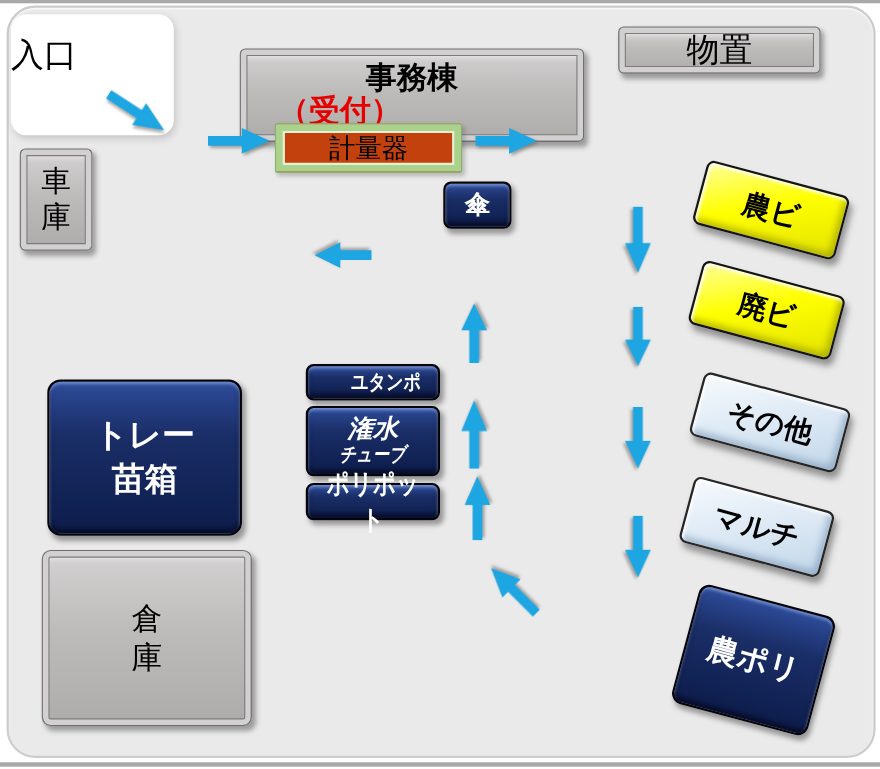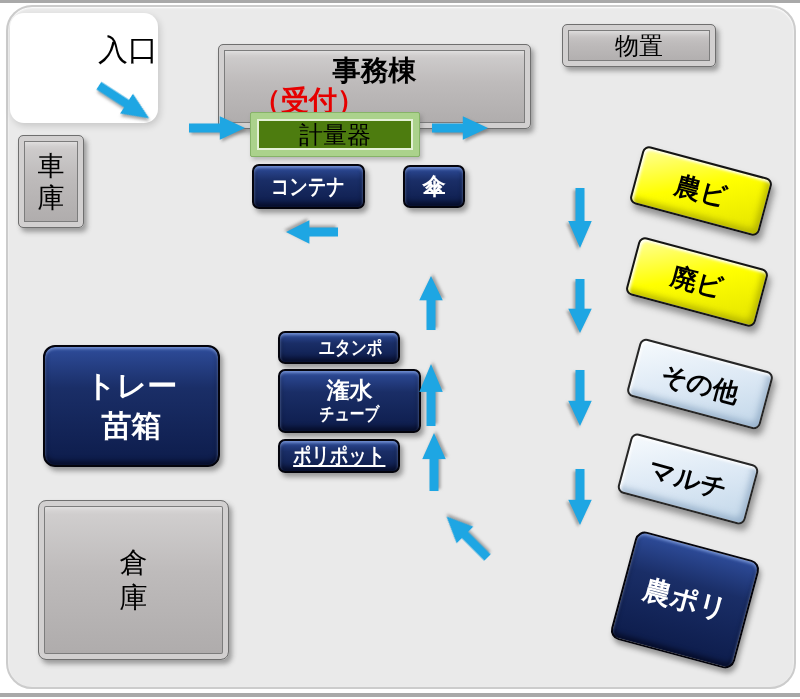--- a/index.html
+++ b/index.html
@@ -31,21 +31,21 @@
   
   .navy{
     background:linear-gradient(180deg,#2e4c9a 0%,#1a2e67 35%,#0d1c4b 100%);
     border:2px solid #04040c;border-radius:7px;color:#fff;font-weight:bold;
     box-shadow:inset 0 2px 3px rgba(150,180,240,.65),
                inset 0 -4px 5px rgba(0,0,15,.55),
                3px 4px 5px rgba(50,50,50,.45);
   }
   
   .green{
-    background:#4d7c0f;border:1px solid #86b368;border-radius:2px;color:#000;
+    background:#c2410c;border:1px solid #86b368;border-radius:2px;color:#000;
     box-shadow:inset 0 0 0 6px #abd28c,inset 0 0 0 8px #e4f1d6,
                2px 3px 4px rgba(90,90,90,.35);
     justify-content:center;
   }
   
   .yellow{
     background:linear-gradient(155deg,#ffff9a 0%,#ffff00 45%,#e3e300 100%);
     border:2px solid #141414;border-radius:7px;color:#000;font-weight:bold;
     box-shadow:inset 2px 2px 3px rgba(255,255,255,.95),
                inset -4px -4px 6px rgba(150,150,0,.6),
@@ -57,21 +57,21 @@
     border:2px solid #262626;border-radius:7px;color:#000;font-weight:bold;
     box-shadow:inset 2px 2px 3px rgba(255,255,255,.95),
                inset -4px -4px 6px rgba(120,150,180,.55),
                4px 5px 6px rgba(60,60,60,.5);
   }
   .rot15{transform:rotate(15deg);}
   
   #entrance{
     background:#ffffff;border-radius:14px;
     box-shadow:2px 3px 7px rgba(0,0,0,.15);
-    justify-content:flex-end;align-items:flex-start;color:#000;
+    justify-content:flex-start;align-items:flex-start;color:#000;
   }
   
   .arrow{position:absolute;filter:drop-shadow(2.5px 2.5px 1.5px rgba(110,110,110,.6));}
   .arrow .shape{
     width:100%;height:100%;background:#1ea6e3;
     clip-path:polygon(0 33%,55% 33%,55% 5%,100% 50%,55% 95%,55% 67%,0 67%);
   }
   .cond{display:inline-block;transform:scaleX(.82);}
   .office-title{position:absolute;top:7px;left:0;right:0;text-align:center;
     font-size:28px;font-weight:bold;color:#000;}
@@ -90,74 +90,71 @@
   </div>
   <div class="arrow" style="left:94px;top:89px;width:60px;height:26px;transform:rotate(33deg);">
       <div class="shape"></div>
     </div>
 
   <div class="box grayb" style="left:218px;top:20px;width:313px;height:85px;margin-top:24px;">
     <span class="office-title lbl">事務棟</span>
     <span class="reception lbl">（受付）</span>
   </div>
 
-  <div class="box grayb" style="left:562px;top:24px;width:154px;height:43px;font-size:24px;">
+  <div class="box grayb" style="left:562px;top:24px;width:184px;height:43px;font-size:30px;">
     <span class="lbl">物置</span>
   </div>
 
   <div class="box green" style="left:250px;top:112px;width:170px;height:45px;font-size:24px;">
     <span class="lbl">計量器</span>
   </div>
   <div class="arrow" style="left:189px;top:115px;width:56px;height:26px;">
       <div class="shape"></div>
     </div>
   <div class="arrow" style="left:432px;top:115px;width:56px;height:26px;">
       <div class="shape"></div>
     </div>
 
   <div class="box grayb" style="left:18px;top:135px;width:66px;height:93px;font-size:27px;line-height:1.15;">
     <span class="lbl">車
 庫</span>
   </div>
 
-  <div class="box navy" style="left:252px;top:164px;width:113px;height:45px;font-size:22px;">
-    <span class="lbl cond">コンテナ</span>
-  </div>
   <div class="box navy" style="left:403px;top:165px;width:62px;height:43px;font-size:23px;">
     <span class="lbl">傘</span>
   </div>
   <div class="arrow" style="left:286px;top:219px;width:52px;height:26px;transform:rotate(180deg);">
       <div class="shape"></div>
     </div>
 
   <div class="box navy" style="left:278px;top:331px;width:122px;height:33px;font-size:19px;padding-left:24px;">
     <span class="lbl cond">ユタンポ</span>
   </div>
-  <div class="box navy" style="left:278px;top:369px;width:143px;height:64px;flex-direction:column;line-height:1.15;">
+  <div class="box navy" style="left:278px;top:369px;width:122px;height:64px;flex-direction:column;line-height:1.15;font-style:italic;">
     <span class="lbl" style="font-size:23px;">潅水</span>
     <span class="lbl cond" style="font-size:18px;">チューブ</span>
   </div>
-  <div class="box navy" style="left:278px;top:439px;width:122px;height:34px;font-size:22px;text-decoration:underline;">
+  <div class="box navy" style="left:278px;top:439px;width:122px;height:34px;font-size:25px;">
     <span class="lbl cond">ポリポット</span>
   </div>
 
   <div class="arrow" style="left:404px;top:290px;width:54px;height:26px;transform:rotate(-90deg);">
       <div class="shape"></div>
     </div>
   <div class="arrow" style="left:400px;top:382px;width:62px;height:26px;transform:rotate(-90deg);">
       <div class="shape"></div>
     </div>
   <div class="arrow" style="left:405px;top:449px;width:58px;height:26px;transform:rotate(-90deg);">
       <div class="shape"></div>
     </div>
   <div class="arrow" style="left:438px;top:524px;width:58px;height:26px;transform:rotate(-135deg);">
       <div class="shape"></div>
     </div>
 
-  <div class="box navy" style="left:43px;top:345px;width:177px;height:122px;font-size:30px;line-height:1.35;border-radius:12px;">
+  <div class="box navy" style="left:43px;top:345px;width:177px;height:142px;font-size:30px;line-height:1.35;border-radius:12px;">
     <span class="lbl">トレー
 苗箱</span>
   </div>
   <div class="box grayb" style="left:38px;top:500px;width:191px;height:160px;font-size:28px;line-height:1.25;border-radius:8px;">
     <span class="lbl">倉
 庫</span>
   </div>
 
   <div class="box yellow rot15" style="left:634px;top:161px;width:134px;height:60px;font-size:26px;">
     <span class="lbl">農ビ</span>

